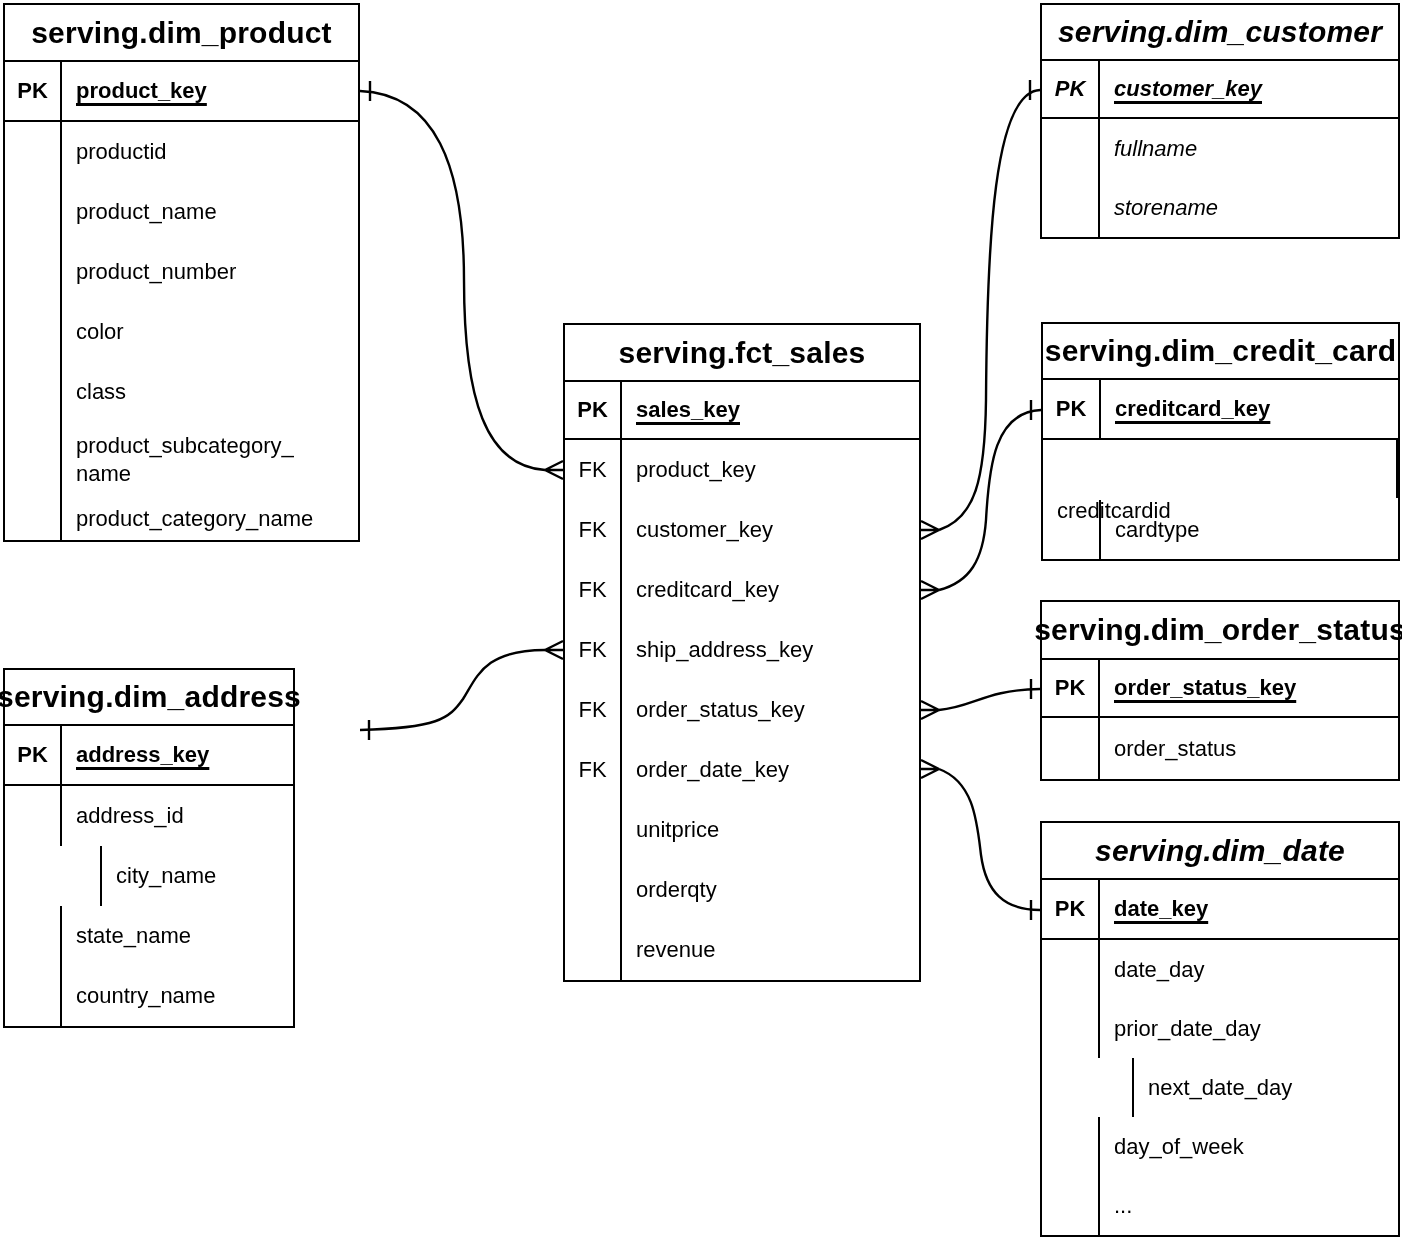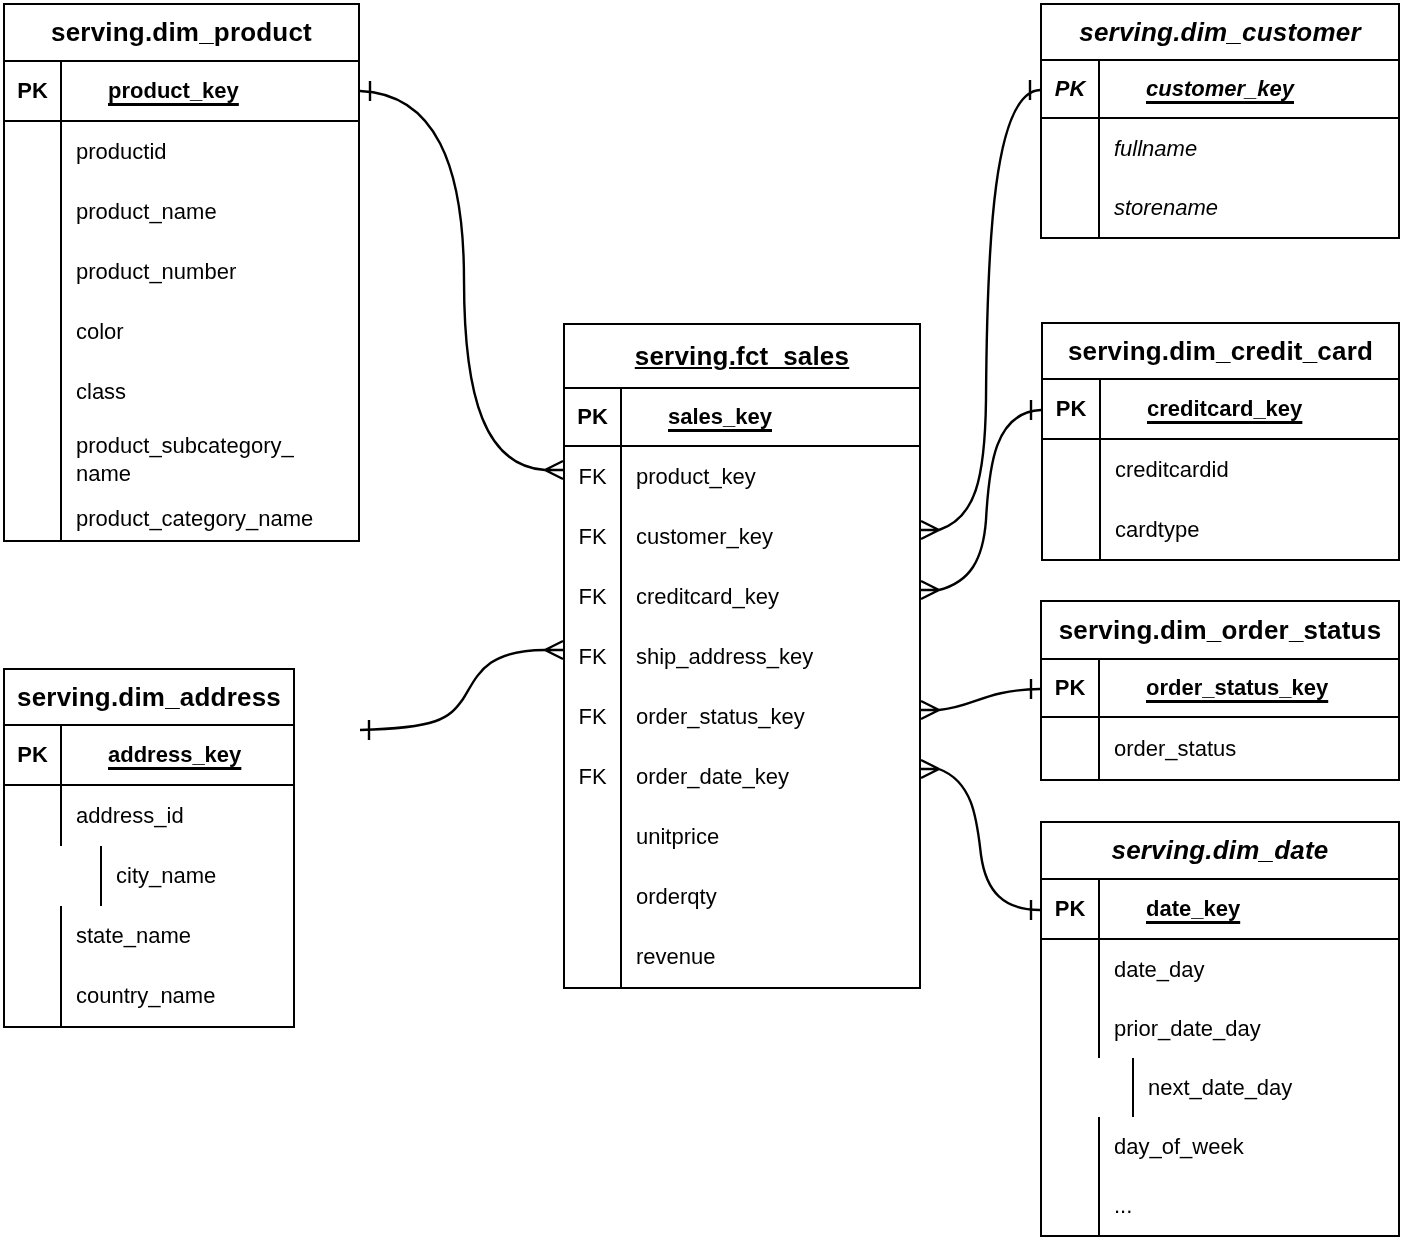--- a/index.html
+++ b/index.html
@@ -16,27 +16,27 @@
     position: absolute;
     background: #ffffff;
     border: 2px solid #000000;
     box-sizing: border-box;
   }
   .hdr {
     display: flex;
     align-items: center;
     justify-content: center;
     font-weight: bold;
-    font-size: 26px;
+    font-size: 30px;
     border-bottom: 2px solid #000000;
     box-sizing: border-box;
     letter-spacing: 0.2px;
   }
   .row { display: flex; box-sizing: border-box; }
-  .pk-row { border-bottom: 2px solid #000000; gap: 32px; }
+  .pk-row { border-bottom: 2px solid #000000; }
   .key-cell {
     flex: 0 0 57px;
     border-right: 2px solid #000000;
     display: flex;
     align-items: center;
     justify-content: center;
     font-size: 22px;
     box-sizing: border-box;
   }
   .kw58 .key-cell { flex-basis: 58px; }
@@ -157,21 +157,21 @@
       <div class="key-cell"></div>
       <div class="name-cell">fullname</div>
     </div>
     <div class="row" style="height:59px;">
       <div class="key-cell"></div>
       <div class="name-cell">storename</div>
     </div>
   </div>
 
   <div class="tbl" style="left:563px; top:323px; width:358px;">
-    <div class="hdr" style="height:64px;text-decoration:underline;">serving.fct_sales</div>
+    <div class="hdr" style="height:57px;">serving.fct_sales</div>
     <div class="row pk-row" style="height:58px;">
       <div class="key-cell">PK</div>
       <div class="name-cell"><span class="pk-name">sales_key</span></div>
     </div>
     <div class="row" style="height:60px;">
       <div class="key-cell">FK</div>
       <div class="name-cell">product_key</div>
     </div>
     <div class="row" style="height:60px;">
       <div class="key-cell">FK</div>
@@ -206,21 +206,21 @@
       <div class="name-cell">revenue</div>
     </div>
   </div>
 
   <div class="tbl kw58" style="left:1041px; top:322px; width:359px;">
     <div class="hdr" style="height:56px;text-align:right;">serving.dim_credit_card</div>
     <div class="row pk-row" style="height:60px;">
       <div class="key-cell">PK</div>
       <div class="name-cell"><span class="pk-name">creditcard_key</span></div>
     </div>
-    <div class="row" style="height:60px;">
+    <div class="row" style="height:60px;flex-direction:column;">
       <div class="key-cell"></div>
       <div class="name-cell">creditcardid</div>
     </div>
     <div class="row" style="height:59px;">
       <div class="key-cell"></div>
       <div class="name-cell">cardtype</div>
     </div>
   </div>
 
   <div class="tbl kw58" style="left:1040px; top:600px; width:360px;">

